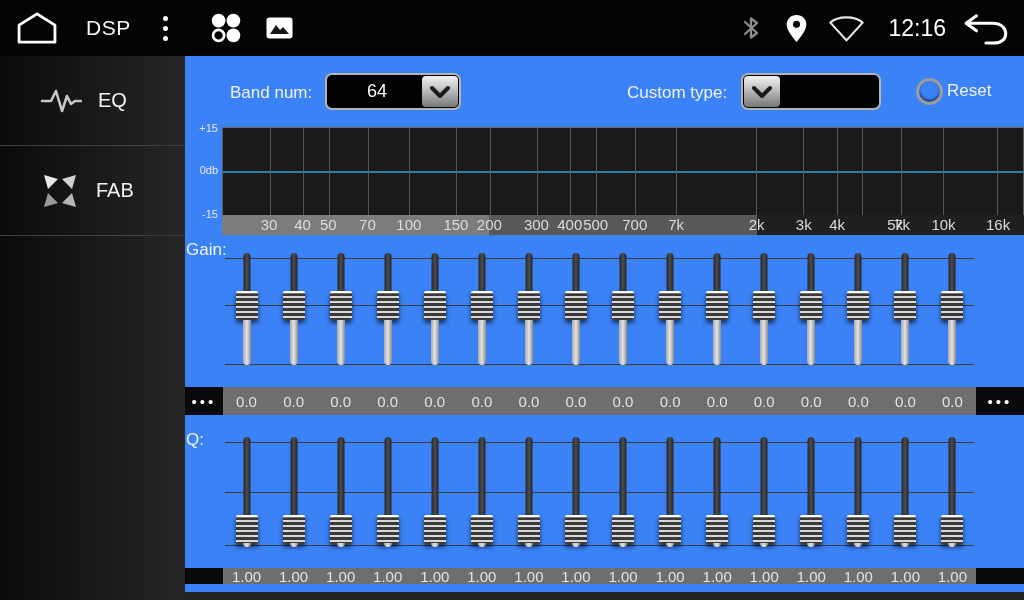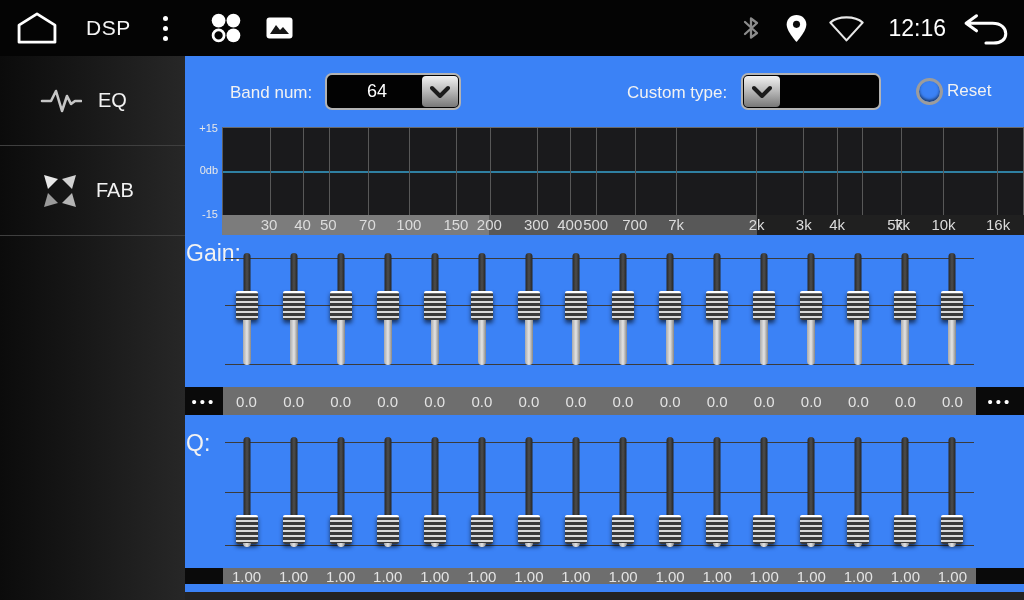--- a/index.html
+++ b/index.html
@@ -46,21 +46,21 @@
         border-top:1px solid #6a6a6a;border-left:1px solid #5c5c5c;border-right:1px solid #5c5c5c;
         box-sizing:border-box;overflow:hidden;}
   .gridv{position:absolute;top:0;bottom:0;width:1px;background:#585858;}
   #eqline{position:absolute;left:0;right:0;top:50%;height:2px;margin-top:-1px;}
   #fstrip{position:absolute;left:37px;top:159px;width:802px;height:20px;background:#202020;overflow:hidden;}
   .fseg{position:absolute;top:0;bottom:0;}
   .ftick{position:absolute;top:0;height:20px;line-height:20px;transform:translateX(-50%);
          color:#dcdcdc;font-size:15px;}
 
   
-  .grp-label{position:absolute;left:1px;color:#f2f2f2;font-size:23px;}
+  .grp-label{position:absolute;left:1px;color:#f2f2f2;font-size:17px;}
   .cols{position:absolute;left:0;width:839px;display:flex;
         padding:0 48px 0 38px;box-sizing:border-box;}
   .col{flex:1;display:flex;justify-content:center;}
   .hline{position:absolute;left:40px;right:50px;height:1px;background:#3b3b3b;}
   .slider{position:relative;width:24px;height:100%;cursor:pointer;}
   .tt,.tb,.thumb{position:absolute;left:50%;transform:translateX(-50%);}
   .tt{width:7px;background:linear-gradient(90deg,#272727,#4d4d4d,#242424);border-radius:4px 4px 0 0;}
   .tb{width:8px;background:linear-gradient(90deg,#aaa,#e4e4e4,#878787);border-radius:0 0 4px 4px;}
   .thumb{width:22px;height:29px;border-radius:2px;
          background:linear-gradient(180deg,#ffffff 0 2px,#6f6f6f 2px 3px,rgba(0,0,0,0) 3px),

